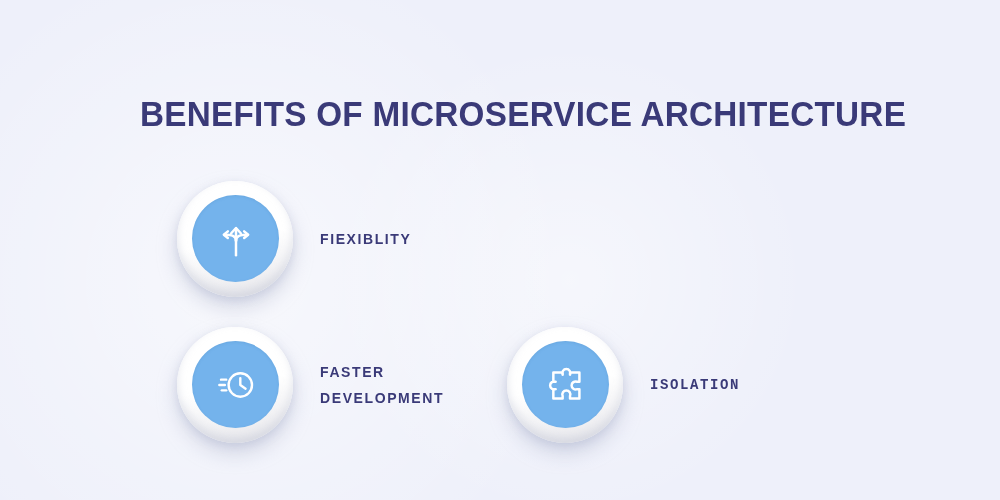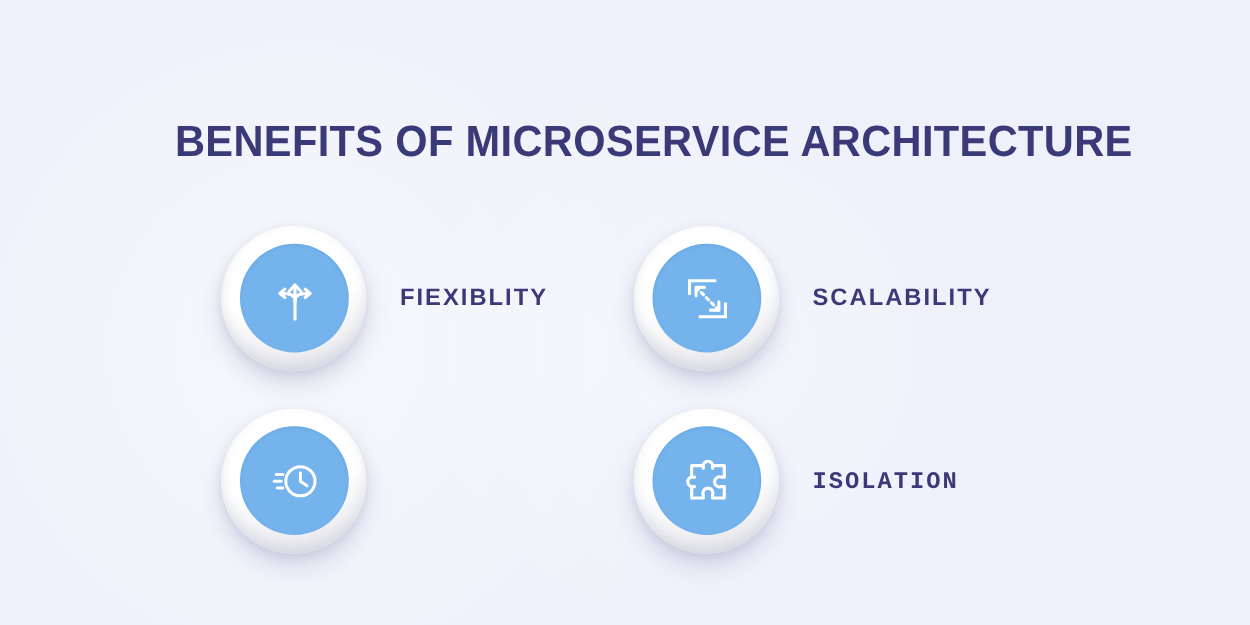--- a/index.html
+++ b/index.html
@@ -96,21 +96,21 @@
   }
 
   .badge-inner svg {
     display: block;
     width: 46px;
     height: 46px;
   }
 
   .benefit-label {
     margin-left: 27px;
-    font-size: 19px;
+    font-size: 14px;
     font-weight: 700;
     color: #3a3a78;
     letter-spacing: 1.6px;
     line-height: 26px;
     white-space: pre-line;
   }
 </style>
 </head>
 <body>
 
@@ -132,53 +132,38 @@
             <path d="M24 26 C24 20.5 28.5 19.5 36 19.5"></path>
             <path d="M15.5 16 L11.3 19.5 L15.5 23"></path>
             <path d="M32.5 16 L36.7 19.5 L32.5 23"></path>
           </svg>
         </span>
       </div>
     </div>
     <div class="benefit-label">FIEXIBLITY</div>
   </div>
 
-  <div class="benefit-item pos-1">
-    <div class="badge">
-      <div class="badge-ring"></div>
-      <div class="badge-inner">
-        <span>
-          <svg viewBox="0 0 48 48" fill="none" stroke="#ffffff" stroke-width="2.6" stroke-linecap="square" stroke-linejoin="miter">
-            <path d="M9 19.5 L9 9 L30 9"></path>
-            <path d="M39 28.5 L39 39 L18 39"></path>
-            <path d="M14.5 14.5 L33.5 33.5" stroke-dasharray="2.6 3.4" stroke-linecap="round"></path>
-            <path d="M14.5 21.5 L14.5 14.5 L21.5 14.5" stroke-linecap="round" stroke-linejoin="round"></path>
-            <path d="M33.5 26.5 L33.5 33.5 L26.5 33.5" stroke-linecap="round" stroke-linejoin="round"></path>
-          </svg>
-        </span>
-      </div>
-    </div>
-    <div class="benefit-label">SCALABILITY</div>
-  </div>
 
   <div class="benefit-item pos-2">
     <div class="badge">
       <div class="badge-ring"></div>
       <div class="badge-inner">
         <span>
           <svg viewBox="0 0 48 48" fill="none" stroke="#ffffff" stroke-width="2.5" stroke-linecap="round" stroke-linejoin="round">
             <circle cx="28.5" cy="24" r="12.2"></circle>
             <path d="M28.5 16.8 L28.5 24 L34 27.8"></path>
             <path d="M13.8 18.4 L8.4 18.4"></path>
             <path d="M12.4 24 L6.6 24"></path>
             <path d="M13.8 29.6 L9.2 29.6"></path>
           </svg>
         </span>
       </div>
     </div>
+    <div class="benefit-label">FASTER
+DEVELOPMENT</div>
   </div>
 
   <div class="benefit-item pos-3">
     <div class="badge">
       <div class="badge-ring"></div>
       <div class="badge-inner">
         <span>
           <svg viewBox="0 0 48 48" fill="none" stroke="#ffffff" stroke-width="2.6" stroke-linecap="round" stroke-linejoin="round">
             <path d="M20.5 11
                      L20.5 13.2

